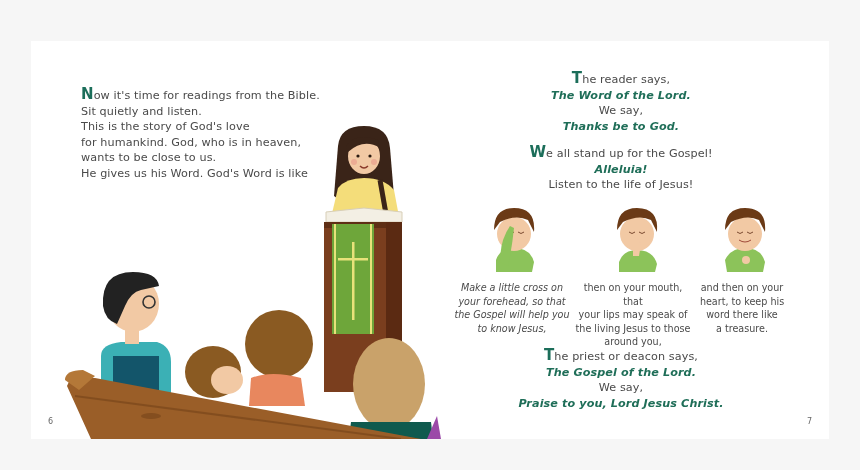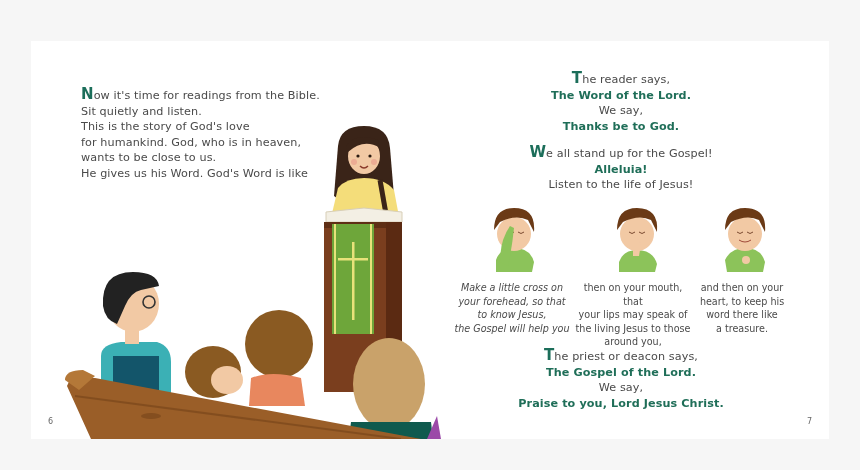--- a/index.html
+++ b/index.html
@@ -2,21 +2,21 @@
 <html><head>
 <meta charset="utf-8">
 <style>
   html,body{margin:0;padding:0;}
   body{width:860px;height:470px;background:#f6f6f6;position:relative;overflow:hidden;font-family:"DejaVu Sans","Liberation Sans",sans-serif;}
   .spread{position:absolute;left:31px;top:41px;width:798px;height:398px;background:#ffffff;overflow:hidden;}
   .txt{color:#4a4a4a;font-size:11.2px;line-height:15.6px;letter-spacing:0.1px;}
   .left-text{position:absolute;left:50px;top:46px;width:260px;}
   .left-text div{white-space:nowrap;}
   .drop{color:#1c6e5a;font-weight:bold;font-size:15px;}
-  .green{color:#1f6e58;font-weight:bold;}
+  .green{color:#1f6e58;font-style:italic;font-weight:bold;}
   .right-block{position:absolute;left:440px;width:300px;text-align:center;}
   .right-block div{white-space:nowrap;}
   .caption{position:absolute;top:240px;width:120px;text-align:center;font-size:9.6px;line-height:13.5px;color:#4a4a4a;}
   .pagenum{position:absolute;top:376px;font-size:8px;color:#666;}
   svg{position:absolute;}
 </style>
 </head>
 <body>
 
 <div class="spread">
@@ -115,22 +115,22 @@
     <ellipse cx="28" cy="30" rx="17" ry="17" fill="#f2c9a4"></ellipse>
     <path d="M8 26 Q8 4 28 4 Q50 4 48 28 L42 16 Q30 10 14 18 Z" fill="#6b3a16"></path>
     <path d="M20 28 Q23 31 26 28 M30 28 Q33 31 36 28" stroke="#7a4a30" stroke-width="1" fill="none"></path>
     <path d="M22 36 Q28 40 34 36" stroke="#a04a3a" stroke-width="1" fill="none"></path>
     <circle cx="29" cy="56" r="4" fill="#f2c9a4"></circle>
   </svg>
 
   <div class="caption" style="left:421px;font-style:italic;">
     <div>Make a little cross on</div>
     <div>your forehead, so that</div>
+    <div>the Gospel will help you</div>
     <div>to know Jesus,</div>
-    <div>the Gospel will help you</div>
   </div>
   <div class="caption" style="left:542px;">
     <div>then on your mouth, that</div>
     <div>your lips may speak of</div>
     <div>the living Jesus to those</div>
     <div>around you,</div>
   </div>
   <div class="caption" style="left:656px;width:110px;">
     <div>and then on your</div>
     <div>heart, to keep his</div>

